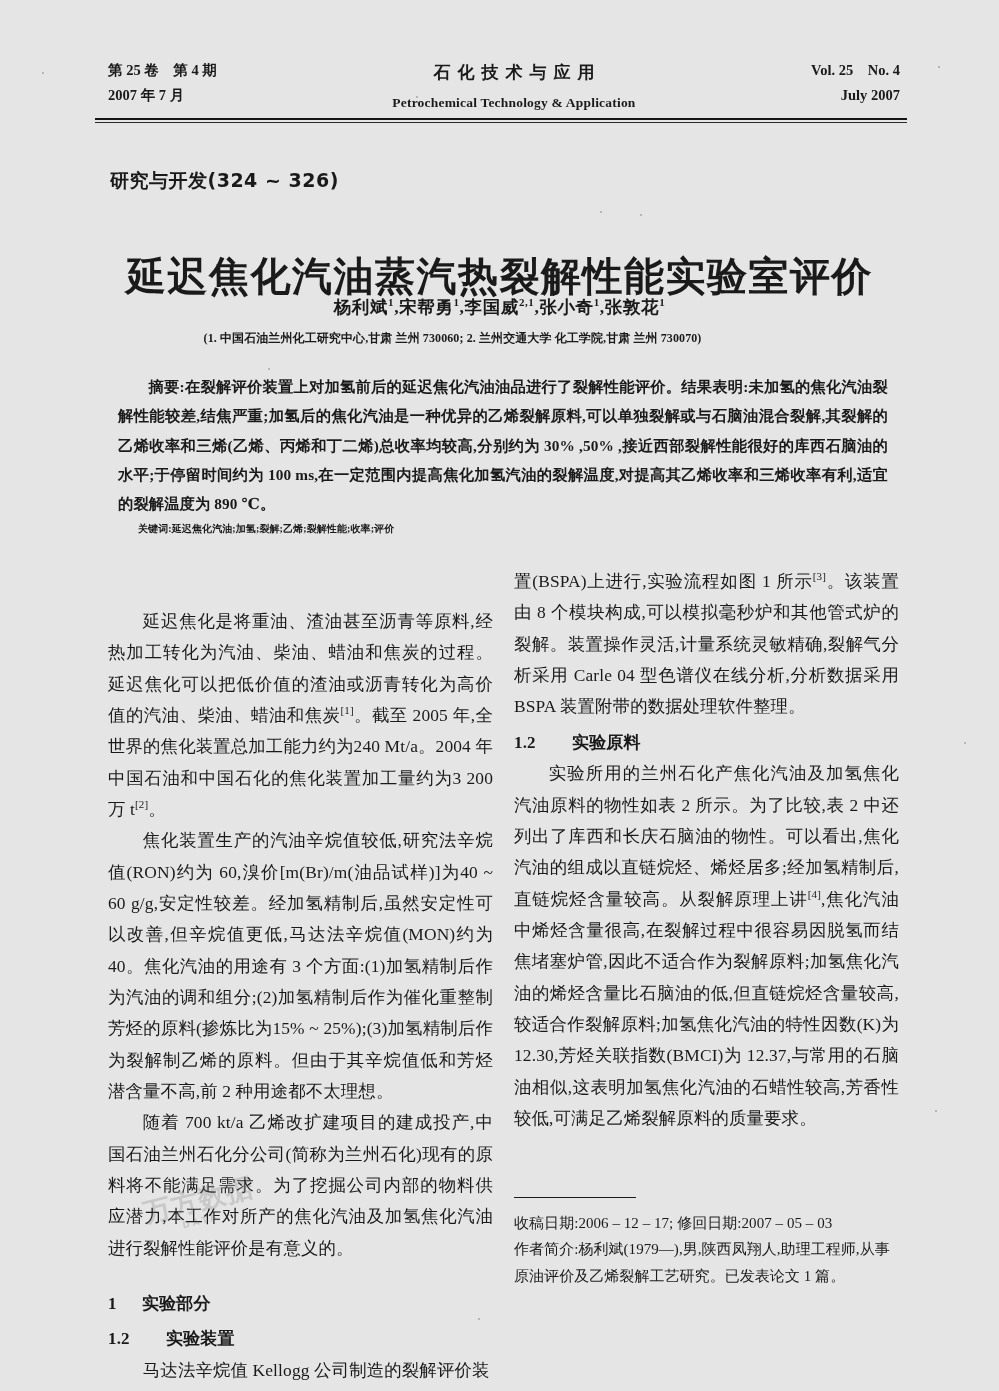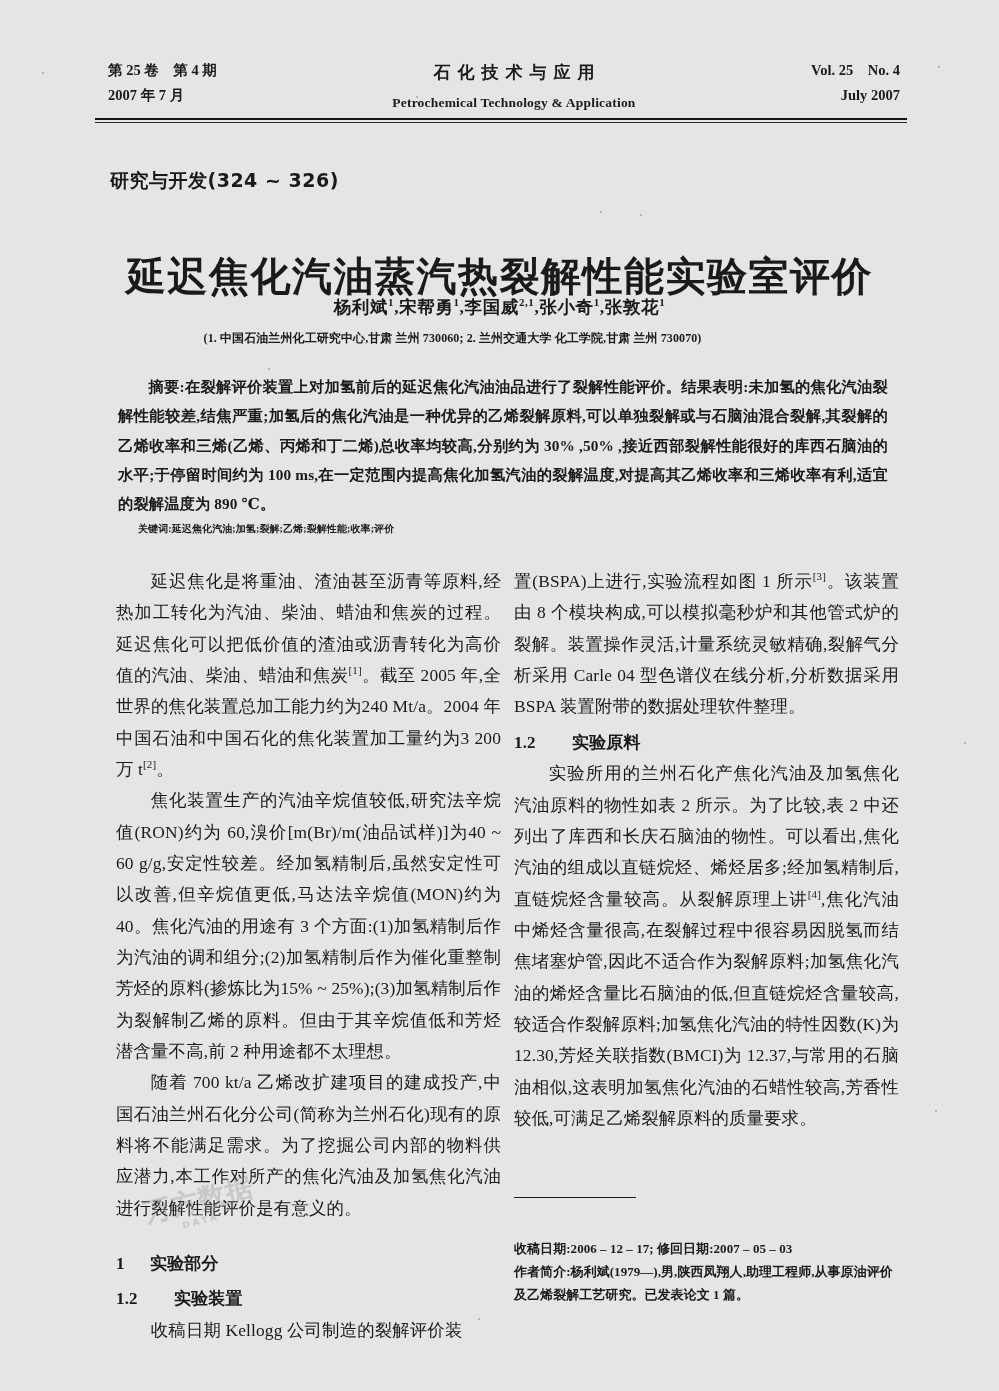--- a/index.html
+++ b/index.html
@@ -149,21 +149,21 @@
   .col {
     position: absolute;
     top: 566px;
     width: 385px;
     font-size: 17.4px;
     line-height: 1.80;
     text-align: justify;
     text-justify: inter-ideograph;
     letter-spacing: 0.15px;
   }
-  .col-left  { left: 116px; }
+  .col-left  { left: 108px; margin-top: 40px; }
   .col-right { left: 514px; }
   .col p {
     margin: 0;
     text-indent: 2em;
   }
   .col sup {
     font-size: 11px;
     vertical-align: super;
   }
   .h1, .h2 {
@@ -186,25 +186,25 @@
   .foot-rule {
     position: absolute;
     left: 514px;
     top: 1197px;
     width: 122px;
     border-top: 1.6px solid #1a1a1a;
   }
   .footnote {
     position: absolute;
     left: 514px;
-    top: 1238px;
+    top: 1210px;
     width: 388px;
-    font-size: 13px;
+    font-size: 15px;
     line-height: 1.75;
-    font-weight: bold;
+    font-weight: normal;
     letter-spacing: 0.05px;
   }
   .footnote p { margin: 0; text-indent: 0; }
 
   
   .watermark {
     position: absolute;
     left: 140px;
     top: 1196px;
     font-size: 27px;
@@ -270,21 +270,21 @@
       <b>关键词:</b><span>延迟焦化汽油;加氢;裂解;乙烯;裂解性能;收率;评价</span>
     </div>
   </div>
 
   <div class="col col-left">
       <p>延迟焦化是将重油、渣油甚至沥青等原料,经热加工转化为汽油、柴油、蜡油和焦炭的过程。延迟焦化可以把低价值的渣油或沥青转化为高价值的汽油、柴油、蜡油和焦炭<sup>[1]</sup>。截至 2005 年,全世界的焦化装置总加工能力约为240 Mt/a。2004 年中国石油和中国石化的焦化装置加工量约为3 200 万 t<sup>[2]</sup>。</p>
       <p>焦化装置生产的汽油辛烷值较低,研究法辛烷值(RON)约为 60,溴价[m(Br)/m(油品试样)]为40 ~ 60 g/g,安定性较差。经加氢精制后,虽然安定性可以改善,但辛烷值更低,马达法辛烷值(MON)约为 40。焦化汽油的用途有 3 个方面:(1)加氢精制后作为汽油的调和组分;(2)加氢精制后作为催化重整制芳烃的原料(掺炼比为15% ~ 25%);(3)加氢精制后作为裂解制乙烯的原料。但由于其辛烷值低和芳烃潜含量不高,前 2 种用途都不太理想。</p>
       <p>随着 700 kt/a 乙烯改扩建项目的建成投产,中国石油兰州石化分公司(简称为兰州石化)现有的原料将不能满足需求。为了挖掘公司内部的物料供应潜力,本工作对所产的焦化汽油及加氢焦化汽油进行裂解性能评价是有意义的。</p>
       <div class="h1"><span class="num">1</span><span>实验部分</span></div>
       <div class="h2"><span class="num">1.2</span><span>实验装置</span></div>
-      <p>收稿日期 Kellogg 公司制造的裂解评价装</p>
+      <p>马达法辛烷值 Kellogg 公司制造的裂解评价装</p>
     </div>
   <div class="col col-right">
       <p style="text-indent: 0px;">置(BSPA)上进行,实验流程如图 1 所示<sup>[3]</sup>。该装置由 8 个模块构成,可以模拟毫秒炉和其他管式炉的裂解。装置操作灵活,计量系统灵敏精确,裂解气分析采用 Carle 04 型色谱仪在线分析,分析数据采用 BSPA 装置附带的数据处理软件整理。</p>
       <div class="h2"><span class="num">1.2</span><span>实验原料</span></div>
       <p>实验所用的兰州石化产焦化汽油及加氢焦化汽油原料的物性如表 2 所示。为了比较,表 2 中还列出了库西和长庆石脑油的物性。可以看出,焦化汽油的组成以直链烷烃、烯烃居多;经加氢精制后,直链烷烃含量较高。从裂解原理上讲<sup>[4]</sup>,焦化汽油中烯烃含量很高,在裂解过程中很容易因脱氢而结焦堵塞炉管,因此不适合作为裂解原料;加氢焦化汽油的烯烃含量比石脑油的低,但直链烷烃含量较高,较适合作裂解原料;加氢焦化汽油的特性因数(K)为 12.30,芳烃关联指数(BMCI)为 12.37,与常用的石脑油相似,这表明加氢焦化汽油的石蜡性较高,芳香性较低,可满足乙烯裂解原料的质量要求。</p>
     </div>
 
   <div class="foot-rule"></div>
   <div class="footnote">
     <p>收稿日期:2006 – 12 – 17; 修回日期:2007 – 05 – 03</p>

